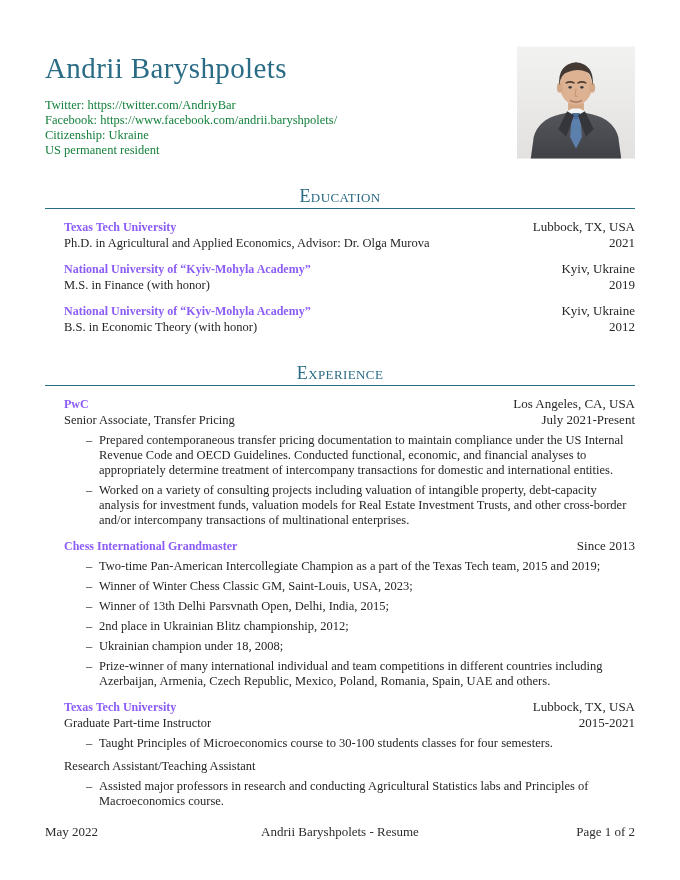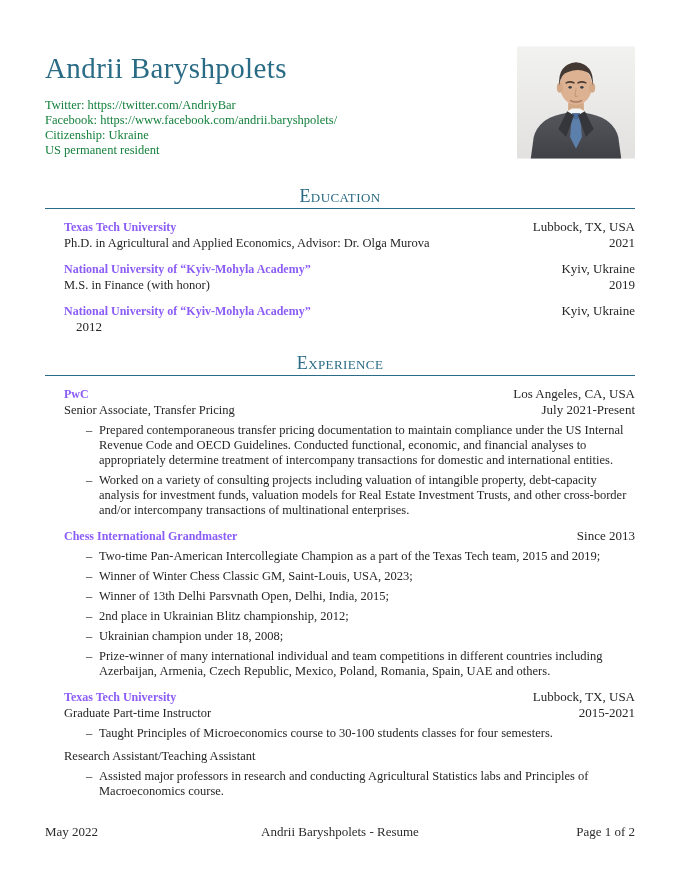--- a/index.html
+++ b/index.html
@@ -14,21 +14,21 @@
   .page { position:absolute; inset:0; padding:46px 45px 0 45px; }
 
   
   .header { display:flex; justify-content:space-between; align-items:flex-start; }
   .name { font-size:29px; font-weight:400; color:#2a6b85; letter-spacing:0.4px; margin-top:6px; }
   .contact { margin-top:13px; font-size:12.5px; line-height:15px; color:#15803d; }
   .photo { width:118px; height:113px; flex:none; display:block; }
 
   
   .section-edu { margin-top:28px; }
-  .section-exp { margin-top:20px; }
+  .section-exp { margin-top:29px; }
   .section-title {
     font-variant:small-caps; font-weight:400; font-size:18px; line-height:19px;
     color:#2a6b85; letter-spacing:0.4px;
     border-bottom:1px solid #2a6b85; padding-bottom:2px;text-align:center;
   }
   .entry { margin-top:10px; margin-left:19px; font-size:12.5px; }
   .row { display:flex; justify-content:space-between; align-items:baseline; line-height:15px; }
   .org { font-weight:bold; font-size:12px; color:#8b5cf6; }
   .loc, .date { font-size:13px; text-align:right; white-space:nowrap; padding-left:12px; }
   .subrow { line-height:15px; }
@@ -131,20 +131,21 @@
         <span class="date">2019</span>
       </div>
     </div>
 
     <div class="entry">
       <div class="row">
         <span class="org">National University of “Kyiv-Mohyla Academy”</span>
         <span class="loc">Kyiv, Ukraine</span>
       </div>
       <div class="row subrow">
+        <span>B.S. in Economic Theory (with honor)</span>
         <span class="date">2012</span>
       </div>
     </div>
   </section>
 
   <section class="section-exp">
     <h2 class="section-title">Experience</h2>
 
     <div class="entry">
       <div class="row">

